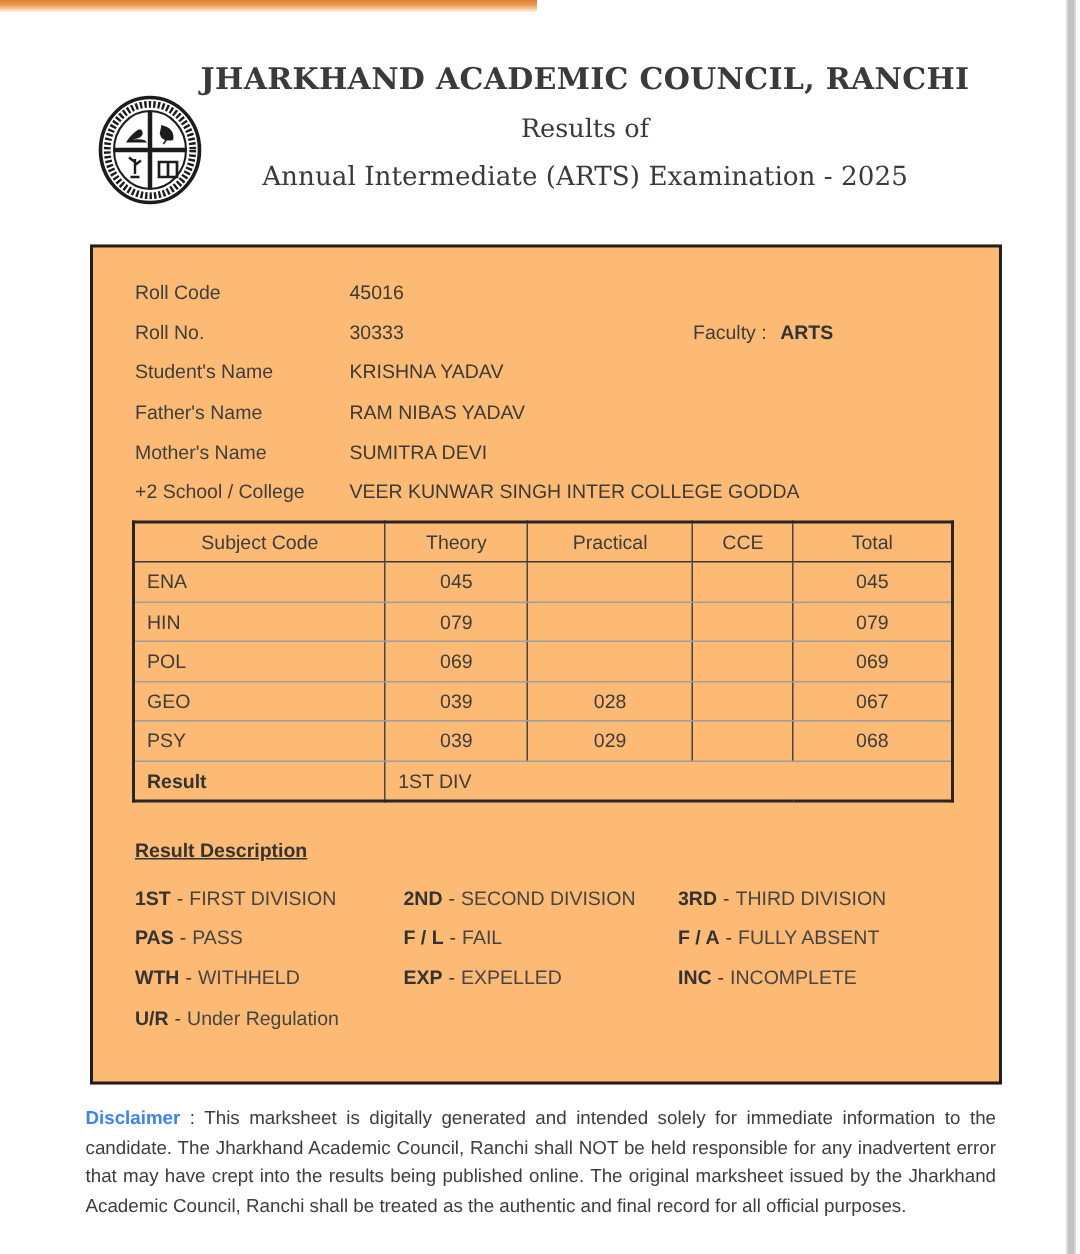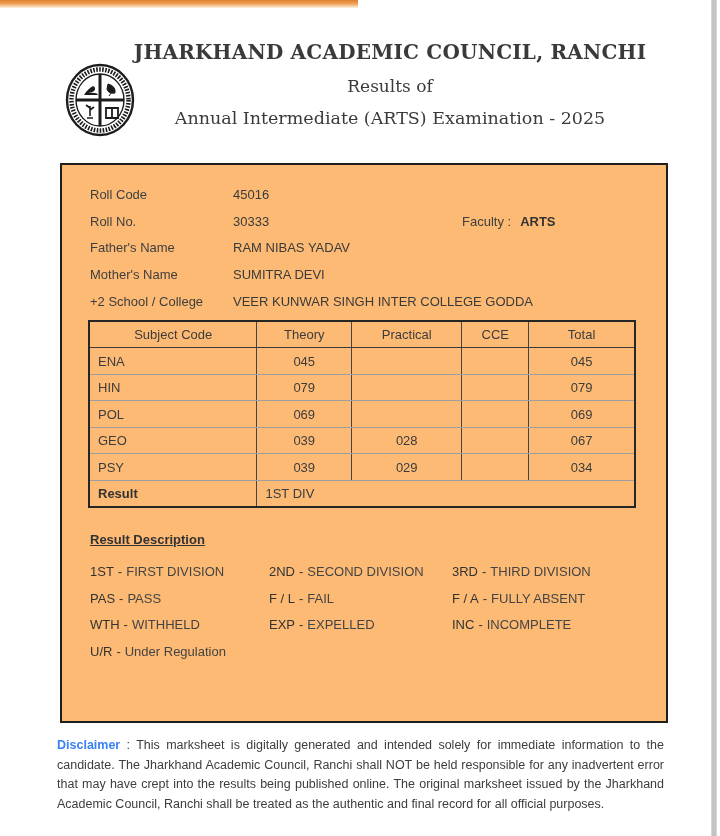--- a/index.html
+++ b/index.html
@@ -81,21 +81,21 @@
     font-weight: bold; color: #333;
     text-decoration: underline;
     margin-bottom: 11px;
   }
   .legend-grid {
     display: grid;
     grid-template-columns: 179px 183px 1fr;
     grid-auto-rows: 26.8px;
     align-items: center;
   }
-  .legend-item .code { font-weight: normal; color: #333; }
+  .legend-item .code { font-weight: bold; color: #333; }
   .legend-item .sep { margin: 0 4px; color: #333; }
   .legend-item .desc { color: #444; }
   
   .disclaimer {
     position: absolute; left: 57px; top: 736px;
     width: 607px;
     font-size: 12.5px; line-height: 19.5px;
     text-align: justify;
     color: #3d3d3d;
   }
@@ -134,20 +134,24 @@
     </div>
     <div class="field-row">
       <span class="field-label">Roll No.</span>
       <span class="field-value">30333</span>
       <span class="faculty">
         <span class="faculty-label">Faculty :</span>
         <span class="faculty-value">ARTS</span>
       </span>
     </div>
     <div class="field-row">
+      <span class="field-label">Student's Name</span>
+      <span class="field-value">KRISHNA YADAV</span>
+    </div>
+    <div class="field-row">
       <span class="field-label">Father's Name</span>
       <span class="field-value">RAM NIBAS YADAV</span>
     </div>
     <div class="field-row">
       <span class="field-label">Mother's Name</span>
       <span class="field-value">SUMITRA DEVI</span>
     </div>
     <div class="field-row">
       <span class="field-label">+2 School / College</span>
       <span class="field-value">VEER KUNWAR SINGH INTER COLLEGE GODDA</span>
@@ -198,21 +202,21 @@
         <td>039</td>
         <td>028</td>
         <td></td>
         <td>067</td>
       </tr>
       <tr>
         <td class="subject">PSY</td>
         <td>039</td>
         <td>029</td>
         <td></td>
-        <td>034</td>
+        <td>068</td>
       </tr>
       <tr class="result-row">
         <td class="span-label">Result</td>
         <td class="span-value" colspan="4">1ST DIV</td>
       </tr>
     </tbody>
   </table>
 
   <div class="legend">
     <div class="legend-title">Result Description</div>

